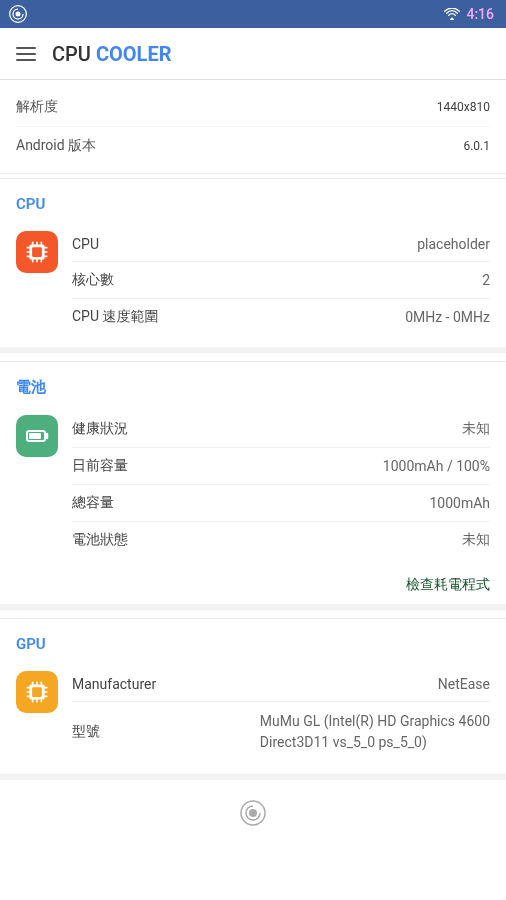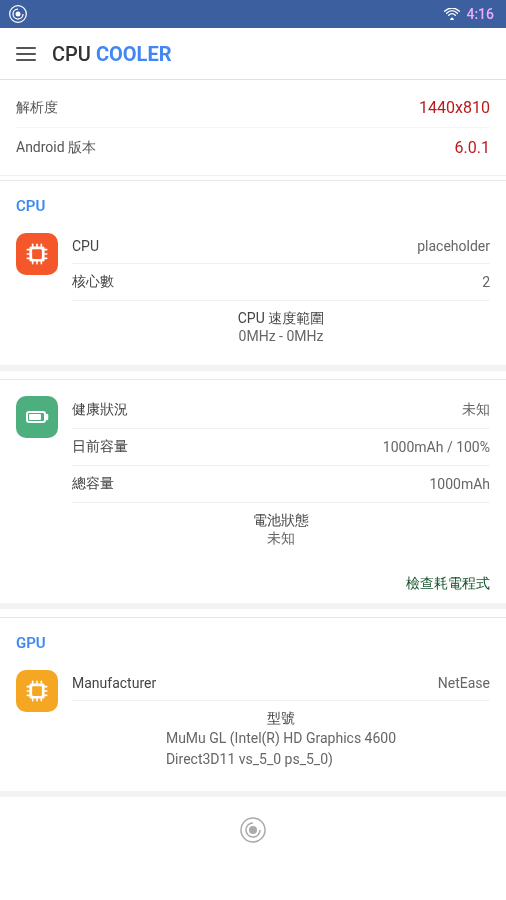--- a/index.html
+++ b/index.html
@@ -69,21 +69,21 @@
     .info-row {
       display: flex;
       justify-content: space-between;
       align-items: center;
       padding: 10px 0;
       border-bottom: 1px solid #f5f5f5;
       gap: 8px;
     }
     .info-row:last-child { border-bottom: none; }
     .info-label { color: #555; font-size: 14px; }
-    .info-value { color: #b91c1c; font-size: 16px; }
+    .info-value { color: #404040; font-size: 12px; }
 
     
     .section {
       margin-top: 4px;
       padding-bottom: 4px;
     }
     .section-header {
       padding: 12px 16px 6px 16px;
       font-size: 15px;
       font-weight: 600;
@@ -122,21 +122,21 @@
     .section-rows {
       flex: 1;
     }
     .detail-row {
       display: flex;
       justify-content: space-between;
       align-items: center;
       padding: 9px 0;
       border-bottom: 1px solid #f0f0f0;
     }
-    .detail-row:last-child { border-bottom: none; flex-direction: column; }
+    .detail-row:last-child { border-bottom: none; }
     .detail-label { color: #444; font-size: 14px; }
     .detail-value { color: #666; font-size: 14px; text-align: left; }
 
     
     .battery-link {
       text-align: right;
       padding: 6px 16px 10px 16px;
       font-size: 14px;
       color: #4285f4;
     }
@@ -267,20 +267,21 @@
           <span class="detail-label">CPU 速度範圍</span>
           <span class="detail-value">0MHz - 0MHz</span>
         </div>
       </div>
     </div>
     <div class="section-bottom-divider"></div>
   </div>
 
   <div class="section">
     <div class="section-divider"></div>
+    <div class="section-header">電池</div>
     <div class="section-body">
       <div class="section-icon green">
         <svg class="battery-svg" viewBox="0 0 24 24">
           <rect x="2" y="7" width="18" height="10" rx="2" stroke="white" stroke-width="2" fill="none"></rect>
           <line x1="22" y1="10" x2="22" y2="14" stroke="white" stroke-width="2.5" stroke-linecap="round"></line>
           <rect x="4" y="9" width="12" height="6" rx="1" fill="white"></rect>
         </svg>
       </div>
       <div class="section-rows">
         <div class="detail-row">

